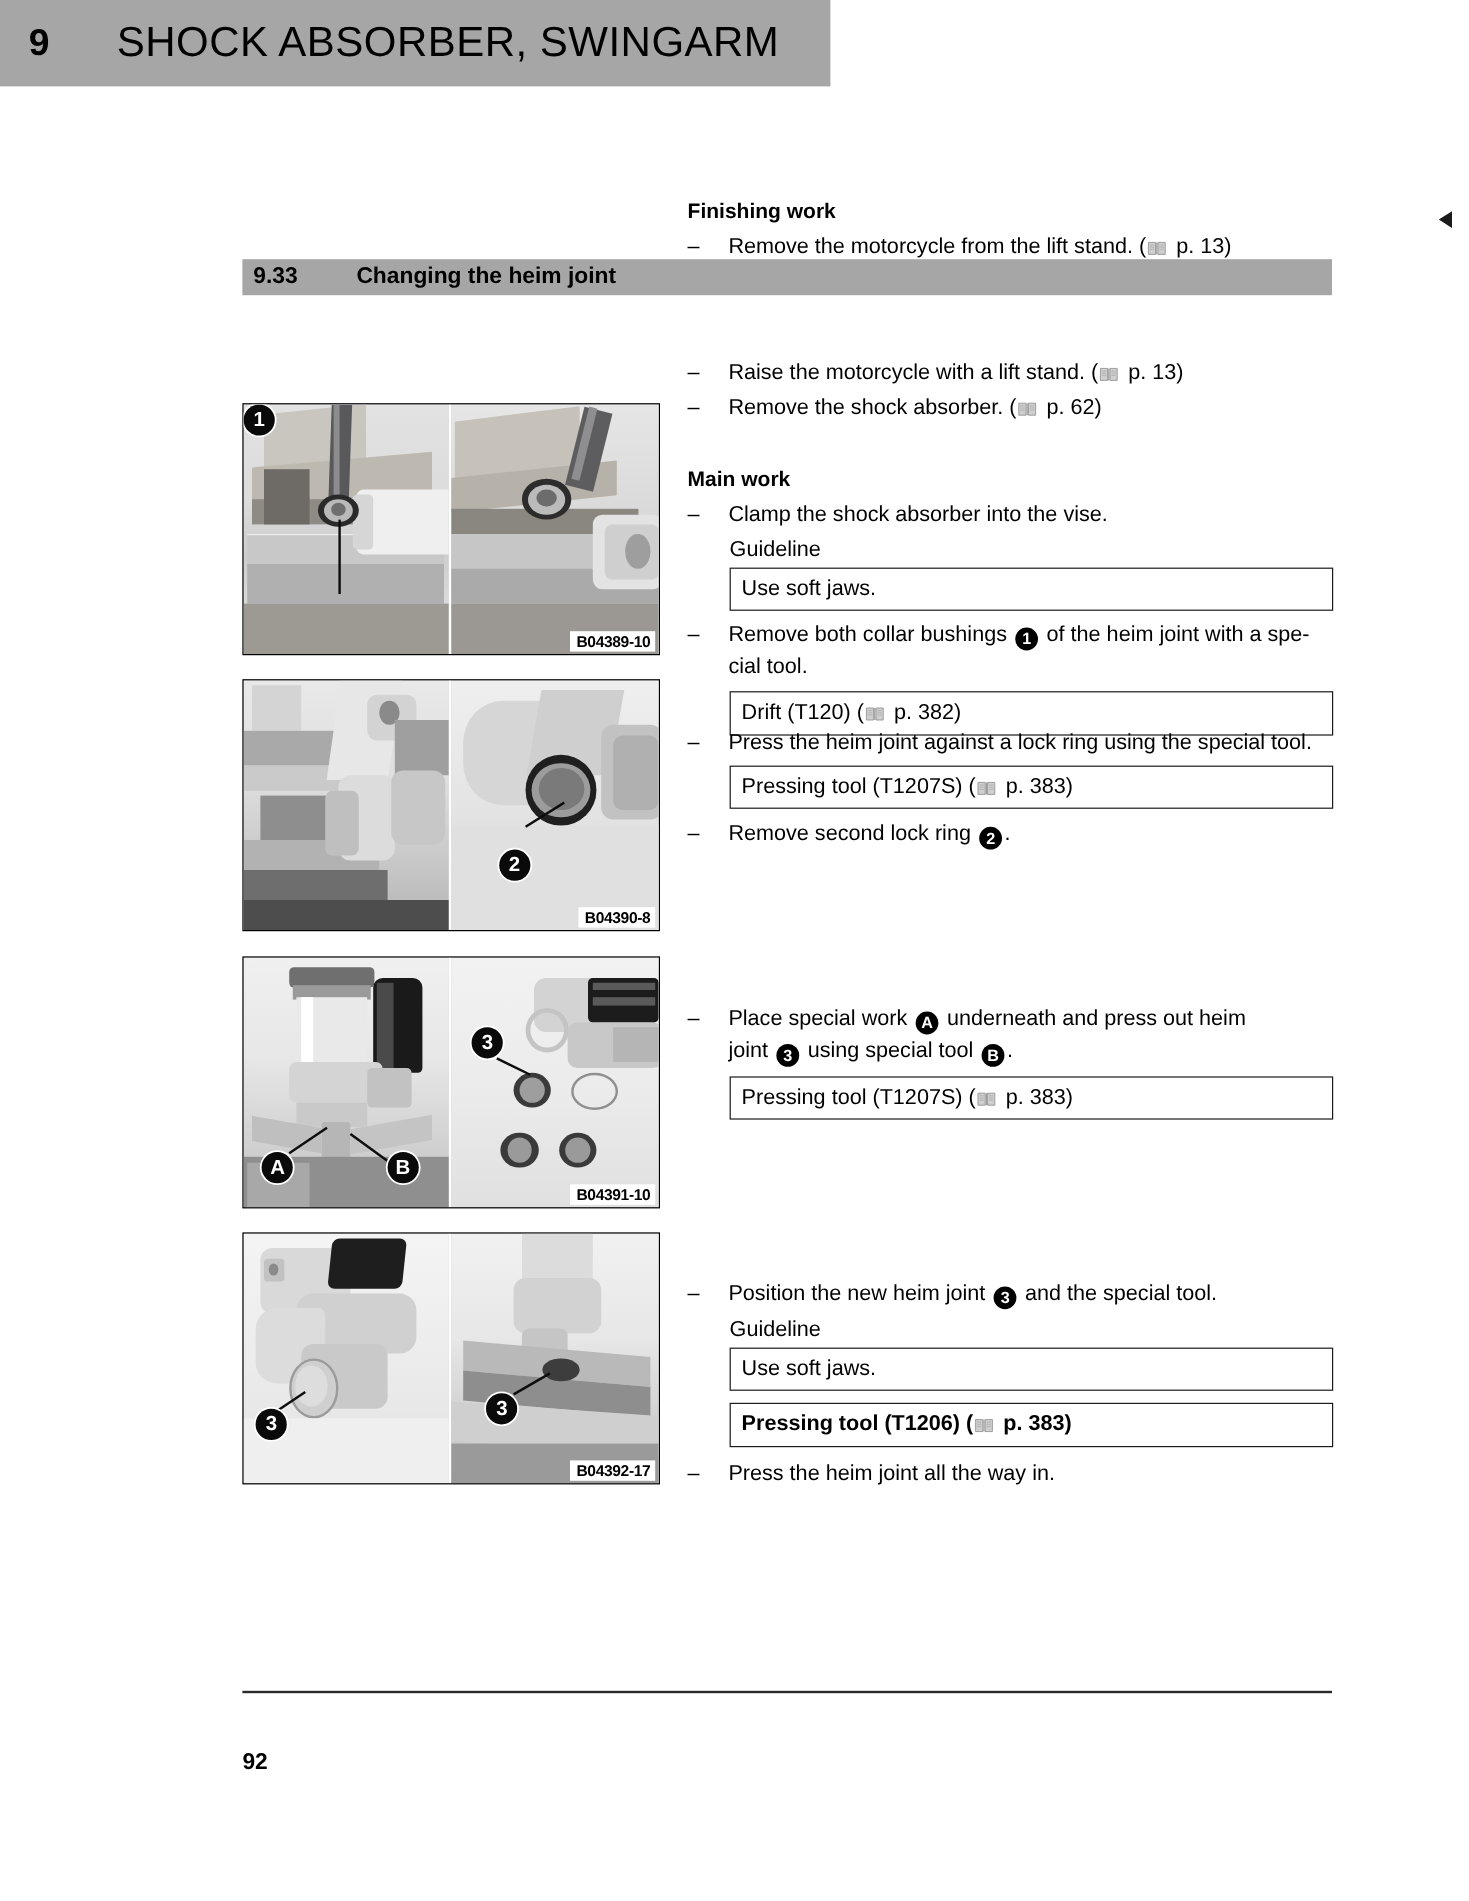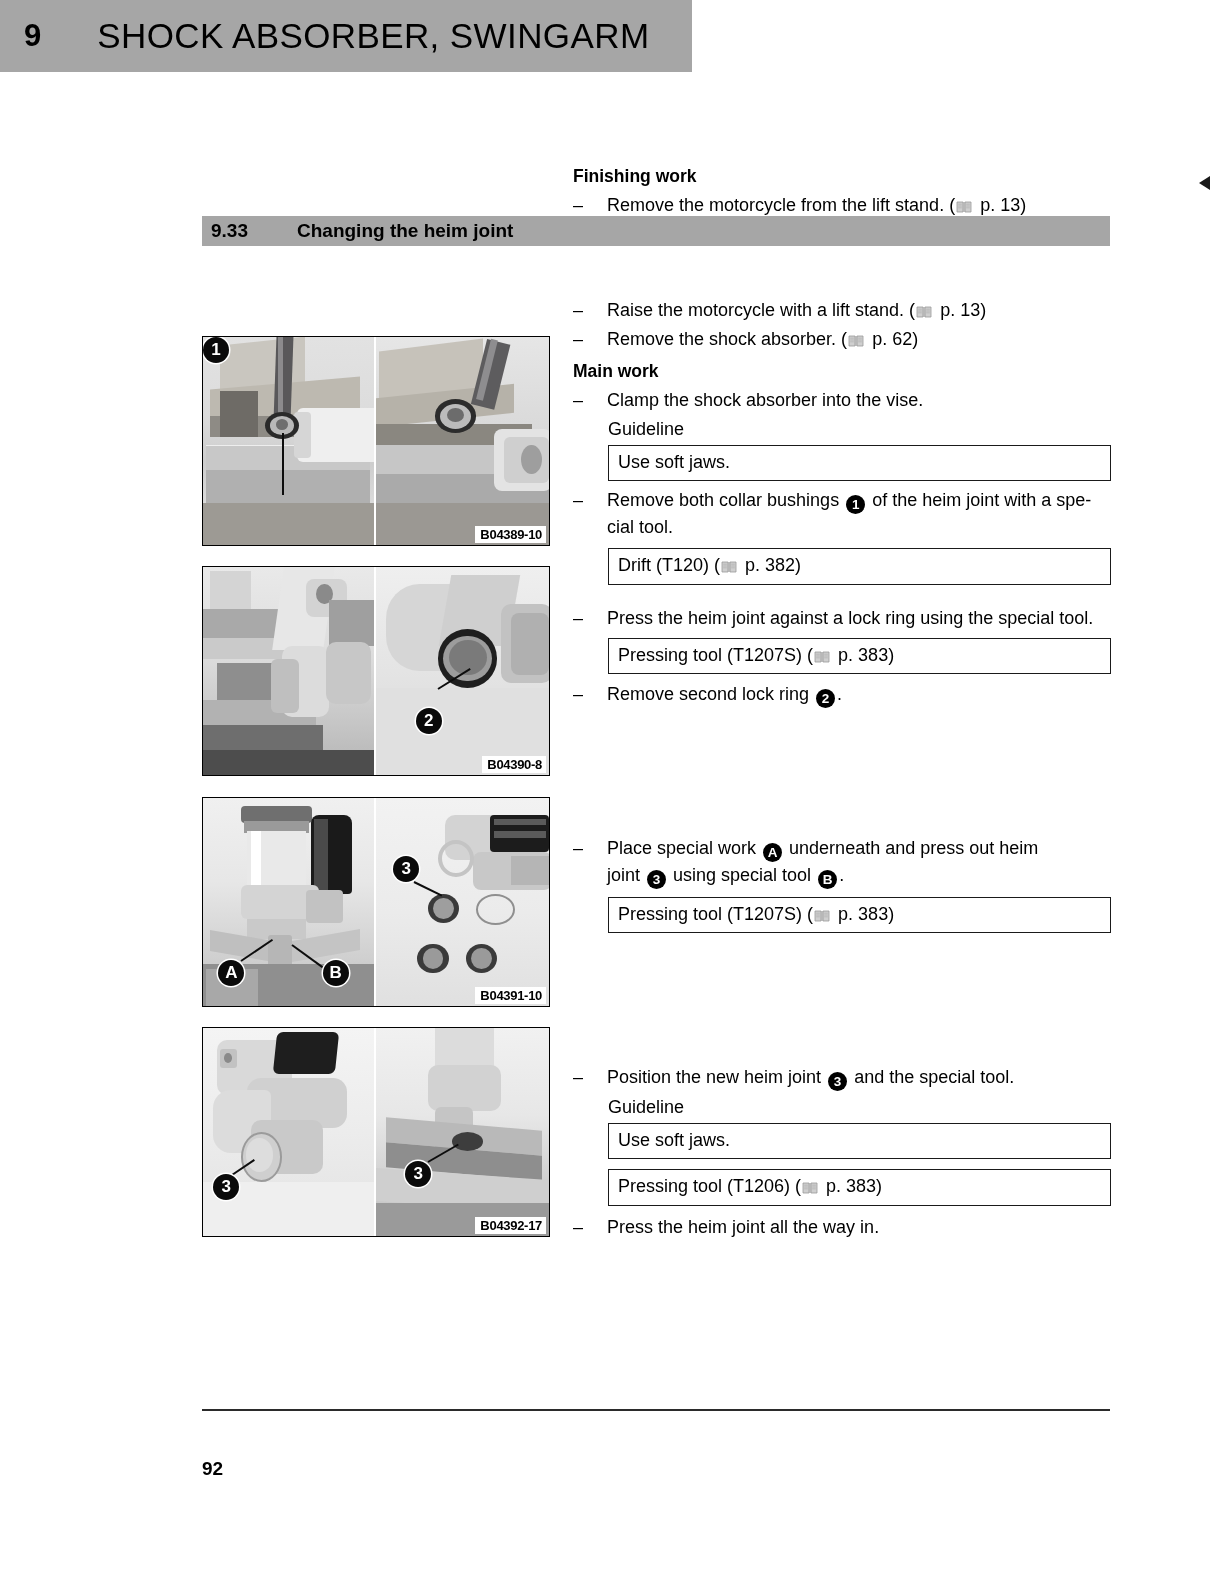--- a/index.html
+++ b/index.html
@@ -263,21 +263,21 @@
     <span class="dash">–</span>
     <span class="btext"><span>Remove the shock absorber. (</span><svg class="book-icon" viewBox="0 0 16 13">
           <path d="M1 2h6v10H1z" fill="#cfcfcf" stroke="#9a9a9a" stroke-width=".8"></path>
           <path d="M9 2h6v10H9z" fill="#cfcfcf" stroke="#9a9a9a" stroke-width=".8"></path>
           <path d="M8 2v10" stroke="#9a9a9a" stroke-width="1"></path>
           <path d="M2.2 4.2h3.6M2.2 6h3.6M2.2 7.8h3.6M10.2 4.2h3.6M10.2 6h3.6M10.2 7.8h3.6" stroke="#a9a9a9" stroke-width=".6"></path>
         </svg><span> p. 62)</span></span>
   </div>
 </div>
 
-<div class="text-col" style="top:320px;">
+<div class="text-col" style="top:348px;">
   <div class="block-title">Main work</div>
 
   <div class="bullet-row">
     <span class="dash">–</span>
     <span class="btext">Clamp the shock absorber into the vise.</span>
   </div>
 
   <div class="sub-label">Guideline</div>
   <div class="spec-box">Use soft jaws.</div>
 
@@ -324,21 +324,21 @@
       </svg><span> p. 383)</span></div>
 </div>
 
 <div class="text-col" style="top:1024px;">
   <div class="bullet-row">
     <span class="dash">–</span>
     <span class="btext"><span>Position the new heim joint </span><span class="callout">3</span><span> and the special tool.</span></span>
   </div>
   <div class="sub-label">Guideline</div>
   <div class="spec-box">Use soft jaws.</div>
-  <div class="spec-box" style="margin-top:10px;"><span>Pressing tool (T1206) (</span><svg class="book-icon" viewBox="0 0 16 13">
+  <div class="spec-box" style="margin-top:10px;font-weight:bold;"><span>Pressing tool (T1206) (</span><svg class="book-icon" viewBox="0 0 16 13">
         <path d="M1 2h6v10H1z" fill="#cfcfcf" stroke="#9a9a9a" stroke-width=".8"></path>
         <path d="M9 2h6v10H9z" fill="#cfcfcf" stroke="#9a9a9a" stroke-width=".8"></path>
         <path d="M8 2v10" stroke="#9a9a9a" stroke-width="1"></path>
         <path d="M2.2 4.2h3.6M2.2 6h3.6M2.2 7.8h3.6M10.2 4.2h3.6M10.2 6h3.6M10.2 7.8h3.6" stroke="#a9a9a9" stroke-width=".6"></path>
       </svg><span> p. 383)</span></div>
   <div class="bullet-row" style="margin-top:8px;">
     <span class="dash">–</span>
     <span class="btext">Press the heim joint all the way in.</span>
   </div>
 </div>

